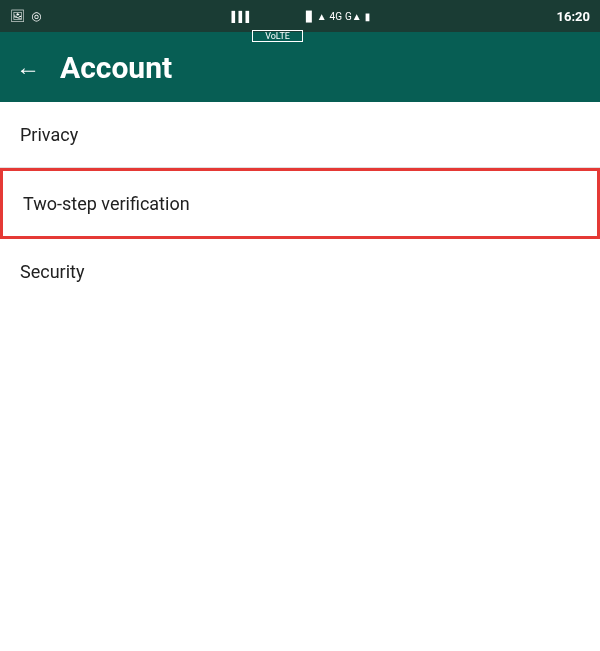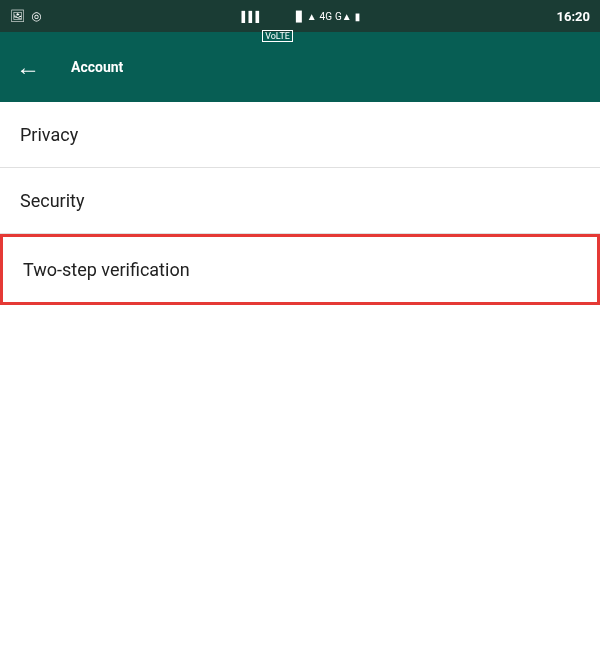--- a/index.html
+++ b/index.html
@@ -61,23 +61,22 @@
 
     .back-arrow {
       color: white;
       font-size: 24px;
       cursor: pointer;
       line-height: 1;
     }
 
     .app-bar-title {
       color: white;
-      font-size: 14px;
+      font-size: 30px;
       font-weight: bold;
-      margin-left: 11px;
     }
 
     
     .menu-list {
       background: #fff;
       flex: 1;
     }
 
     .menu-item {
       padding: 22px 20px;
@@ -101,34 +100,34 @@
 </head>
 <body>
 
 <div class="status-bar">
   <div class="status-left">
     <span>🖼</span>
     <span>◎</span>
   </div>
   <div class="status-icons">
     <span>▐▐▐</span>
-    <span style="border:1px solid white;padding:0 2px;font-size:9px;margin-top:39px;">VoLTE</span>
+    <span style="border:1px solid white;padding:0 12px;font-size:9px;margin-top:39px;">VoLTE</span>
     <span>▊</span>
     <span>▲</span>
     <span>4G</span>
     <span>G▲</span>
     <span>▮</span>
   </div>
   <div class="status-right">
     <span>16:20</span>
   </div>
 </div>
 
 <div class="app-bar">
   <span class="back-arrow">←</span>
   <span class="app-bar-title">Account</span>
 </div>
 
 <div class="menu-list" id="menu-list">
 <div class="menu-item">Privacy</div>
+    <div class="menu-item highlighted" style="border-color: rgb(229, 57, 53);">Two-step verification</div>
     <div class="menu-item">Security</div>
-    <div class="menu-item highlighted" style="border-color: rgb(229, 57, 53);">Two-step verification</div>
   </div>
 
 </body></html>

